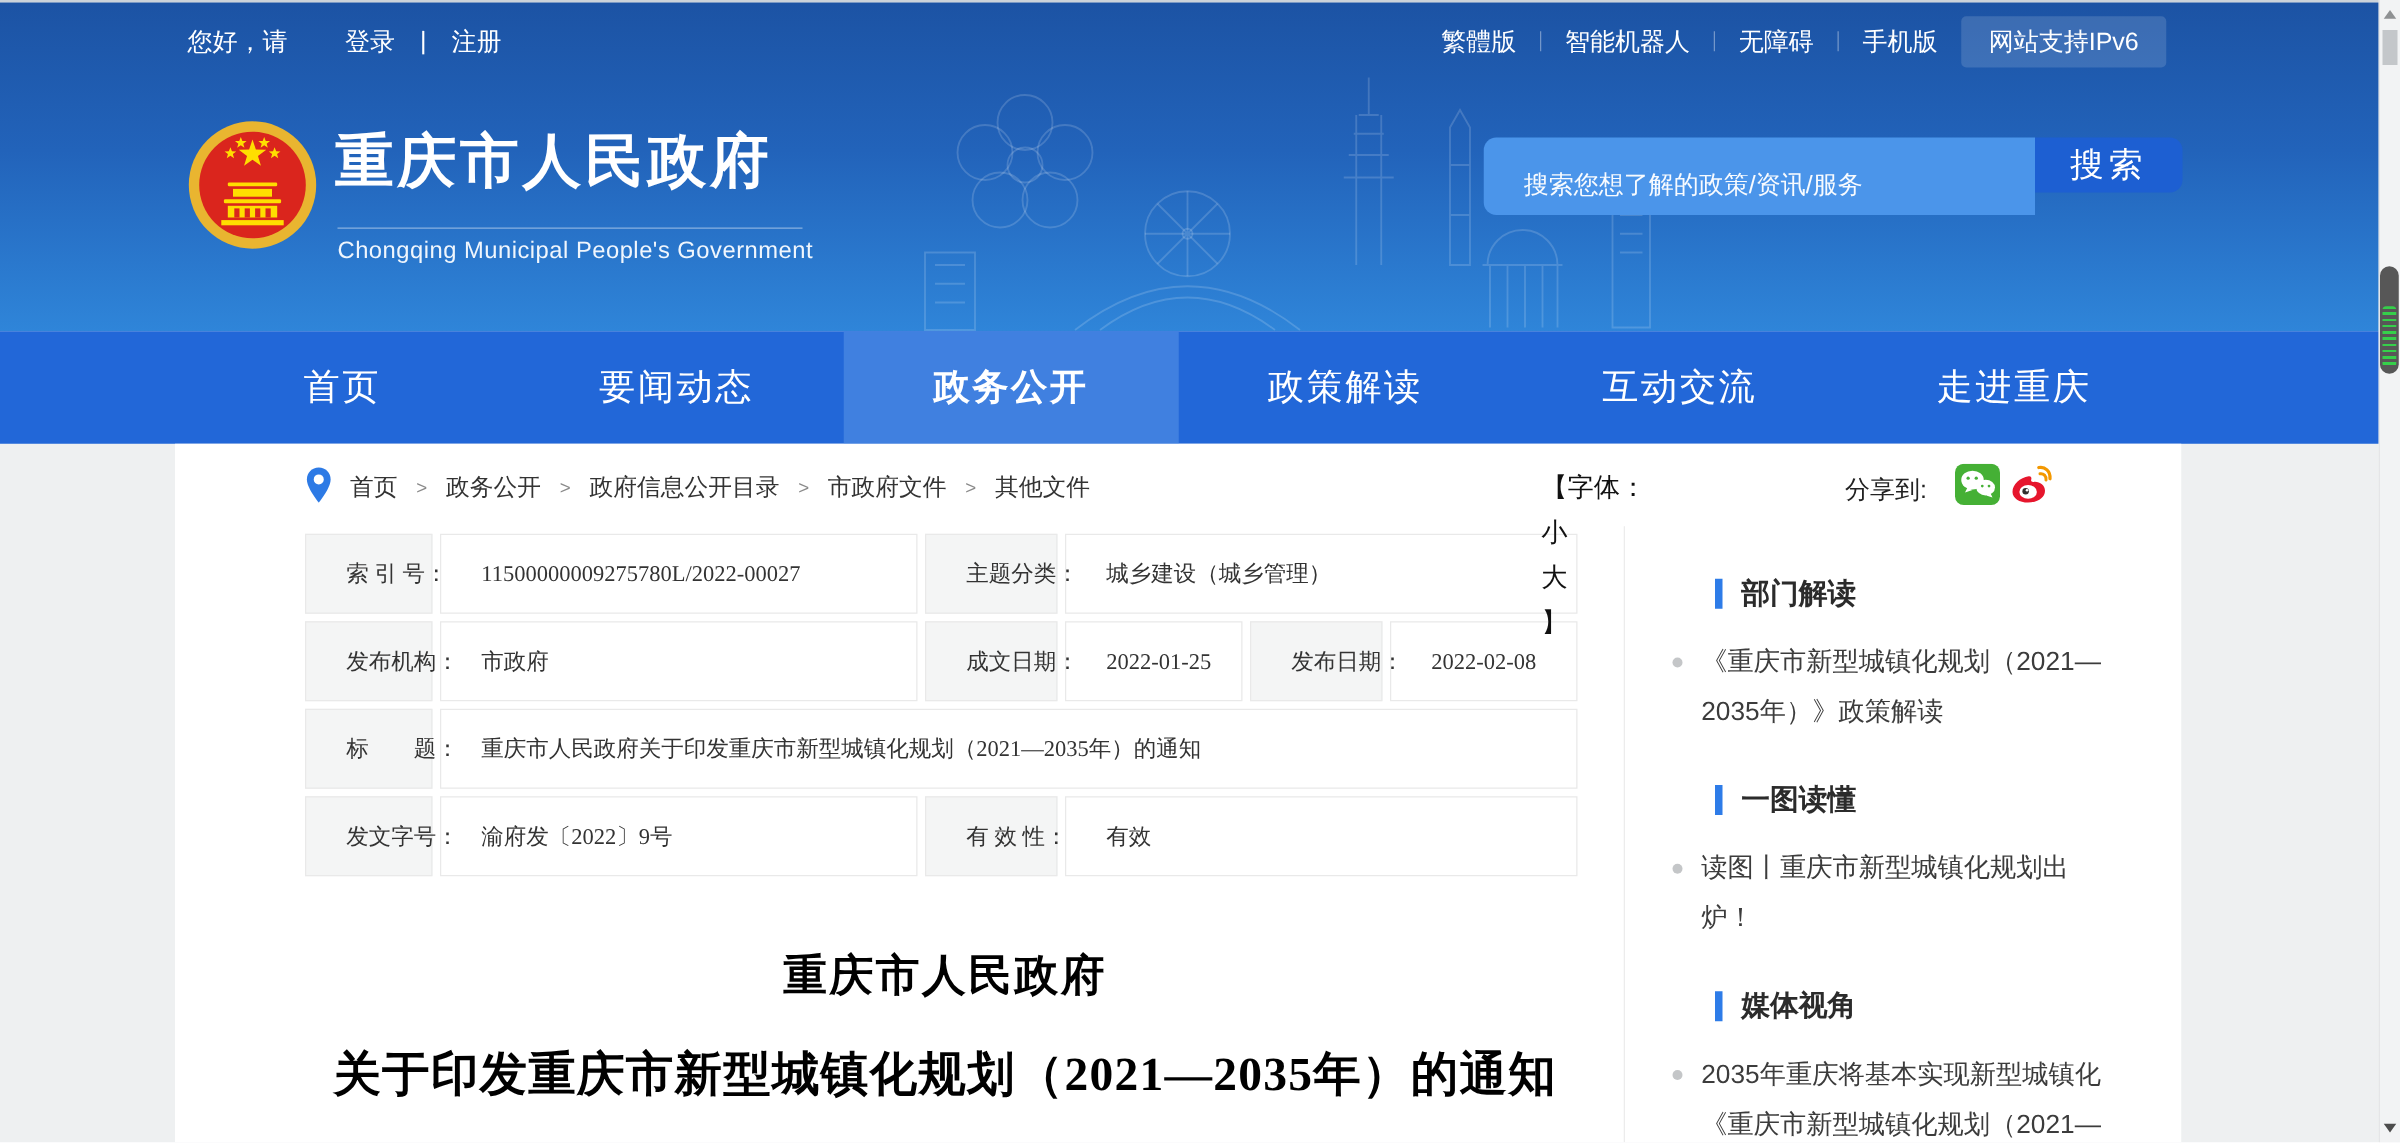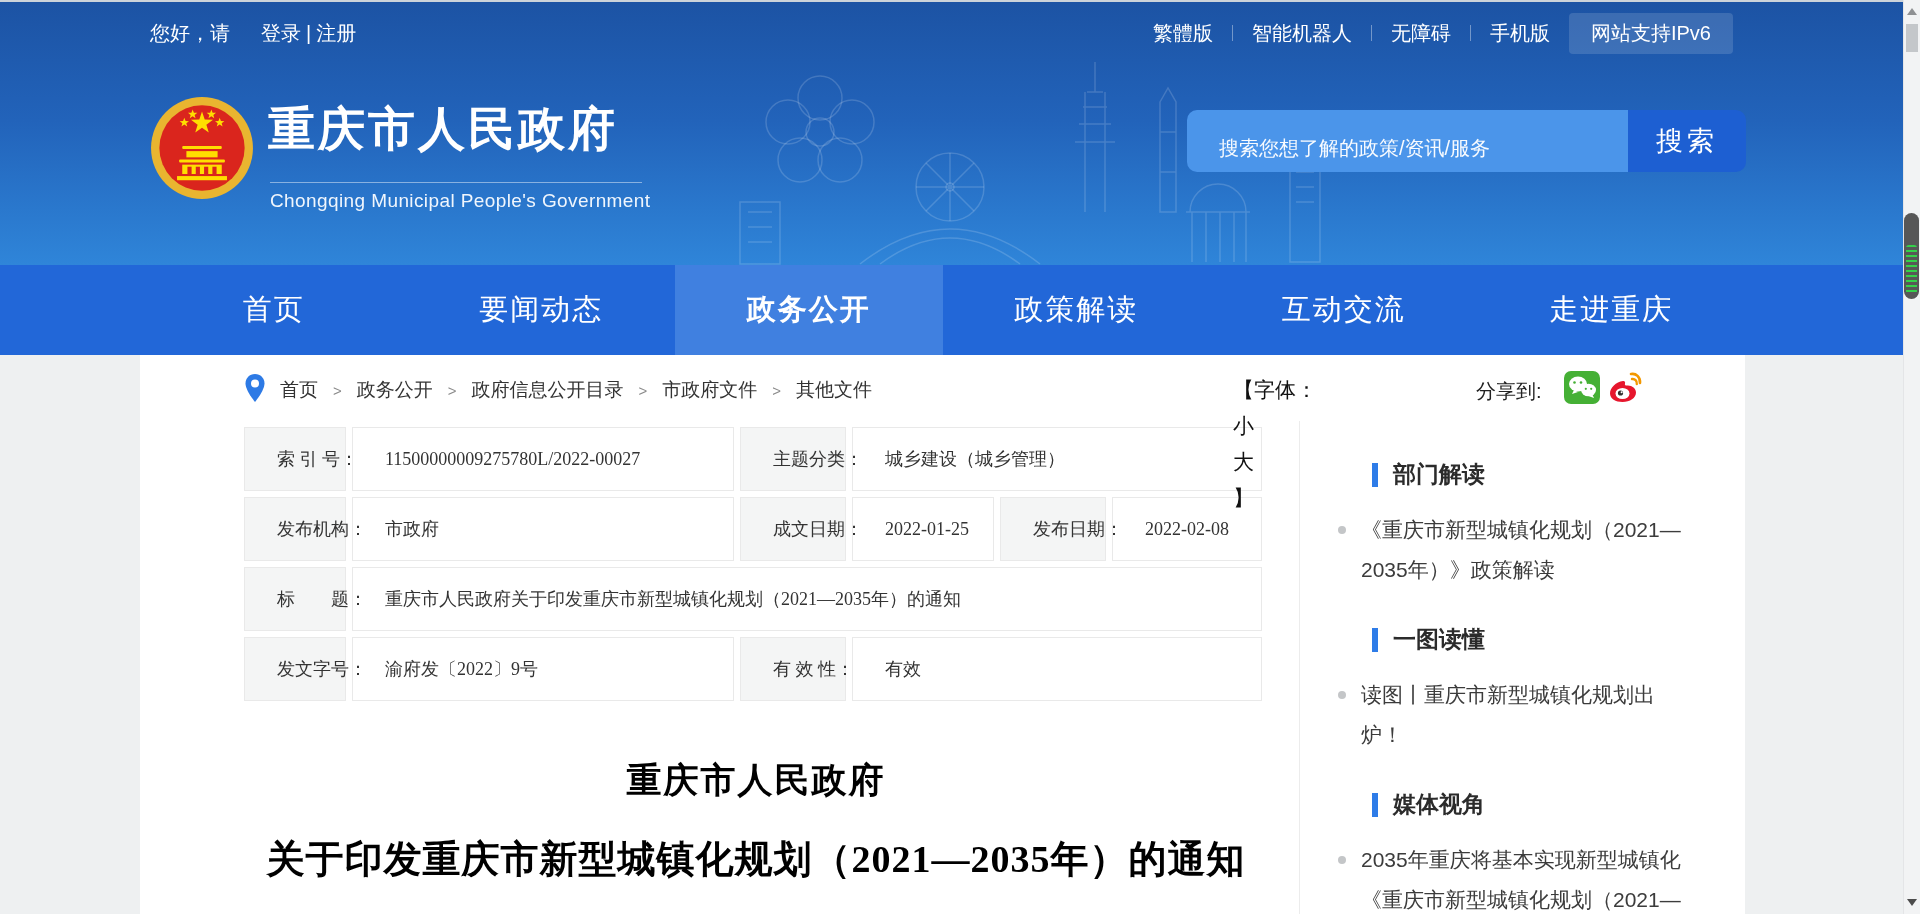--- a/index.html
+++ b/index.html
@@ -7,38 +7,38 @@
   .page { position:relative; width:1920px; height:914px; background:#eef0f1; overflow:hidden; }
   .top-edge { position:absolute; top:0; left:0; width:100%; height:2px; background:#ccd3da; }
 
   
   .header { position:absolute; top:2px; left:0; width:1903px; height:263px;
             background:linear-gradient(180deg,#1c53a4 0%, #2263ba 45%, #2f85d9 100%); overflow:hidden; }
   .skyline { position:absolute; top:0; left:0; width:100%; height:100%; pointer-events:none; }
 
   .topbar { position:absolute; top:0; left:0; width:100%; height:62px; display:flex; align-items:center;
             color:#fff; font-size:20px; }
-  .topbar-left { display:flex; align-items:center; gap:5px; margin-left:150px; }
+  .topbar-left { display:flex; align-items:center; gap:20px; margin-left:150px; }
   .topbar-left .greet { margin-right:26px; }
   .topbar-right { display:flex; align-items:center; gap:19px; margin-left:auto; margin-right:170px; }
   .tb-link { color:#fff; cursor:pointer; white-space:nowrap; }
   .tb-sep { width:1px; height:16px; background:rgba(255,255,255,.38); }
   .ipv6 { background:rgba(255,255,255,.14); border-radius:4px; padding:7px 22px; cursor:pointer; }
 
   .emblem { position:absolute; left:150px; top:94px; width:104px; height:104px; }
   .site-title { position:absolute; left:268px; top:96px; font-size:47px; font-weight:bold; color:#fff;
                 letter-spacing:3px; white-space:nowrap; }
   .site-line { position:absolute; left:270px; top:180px; width:372px; height:1px; background:rgba(255,255,255,.45); }
   .site-sub { position:absolute; left:270px; top:188px; font-size:19px; color:#f0f6fd; letter-spacing:.4px; }
 
   .search-input { position:absolute; left:1187px; top:108px; width:441px; height:62px; border:none; outline:none;
                   background:#4b95ea; border-radius:10px 0 0 10px; color:#fff; font-size:20px; padding:14px 20px 0 32px;
                   font-family:inherit; }
   .search-input::placeholder { color:rgba(255,255,255,.96); opacity:1; }
-  .search-btn { position:absolute; left:1628px; top:108px; width:118px; height:62px; border:none;
+  .search-btn { position:absolute; left:1628px; top:108px; width:118px; height:44px; border:none;
                 background:#1d5fd2; border-radius:0 10px 10px 0; color:#fff; font-size:27px; letter-spacing:4px;
                 cursor:pointer; font-family:inherit; }
 
   
   .nav { position:absolute; top:265px; left:0; width:1903px; height:90px; background:#2267d8; }
   .nav-inner { position:absolute; left:140px; top:0; width:1605px; height:100%; display:flex; }
   .nav-item { flex:1; display:flex; align-items:center; justify-content:center; color:#fff; font-size:29px;
               letter-spacing:2px; cursor:pointer; }
   .nav-item.active { background:#4080e0; font-weight:bold; }
 

